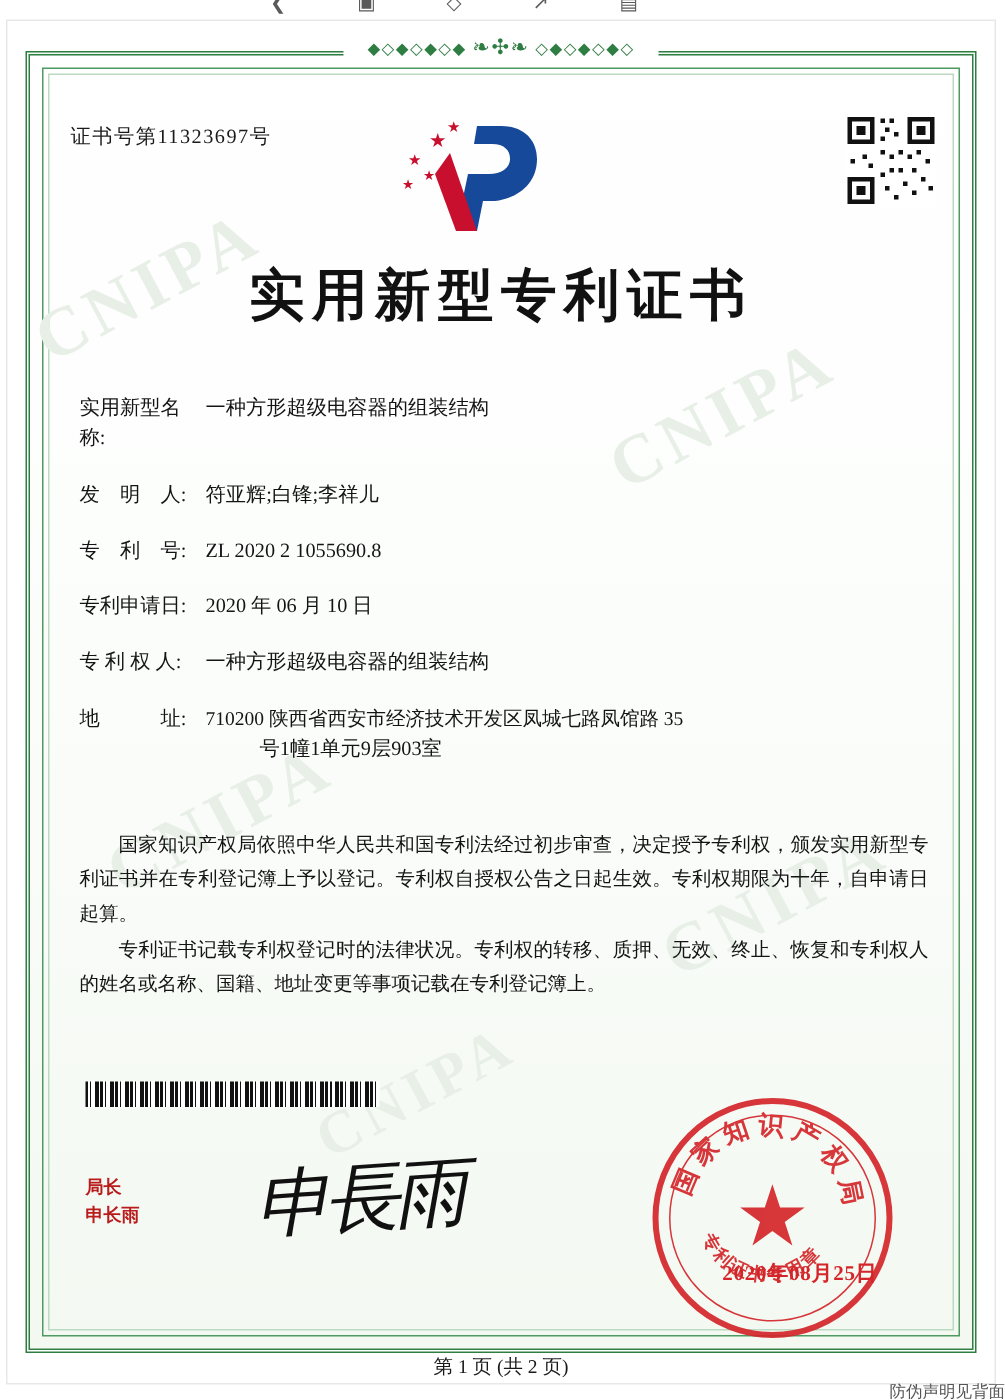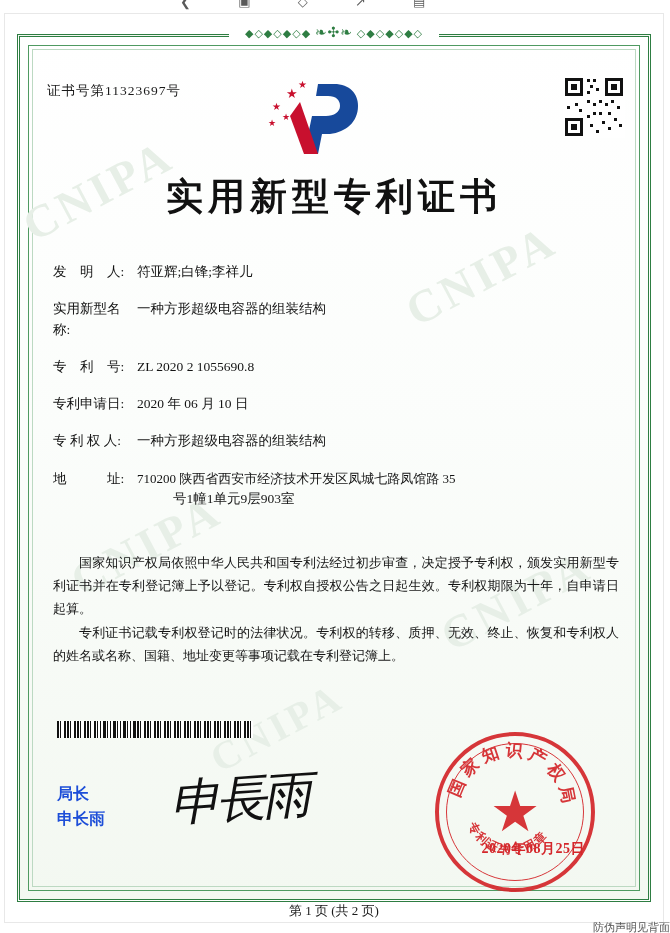--- a/index.html
+++ b/index.html
@@ -131,21 +131,21 @@
   .barcode{
     position:absolute;left:52px;top:707px;width:196px;height:17px;
     background:repeating-linear-gradient(90deg,
       #111 0px,#111 1.5px,#fff 1.5px,#fff 3px,
       #111 3px,#111 4px,#fff 4px,#fff 6.5px,
       #111 6.5px,#111 9px,#fff 9px,#fff 10px);
   }
 
   .sigblock{
     position:absolute;left:52px;top:768px;
-    font-size:16px;line-height:1.55;color:#1d4ed8;font-weight:bold;
+    font-size:12px;line-height:1.55;color:#b91c1c;font-weight:bold;
   }
   .signature{
     position:absolute;left:165px;top:752px;
     font-size:50px;color:#111;
     font-family:"Liberation Serif", serif;
     font-style:italic;
     letter-spacing:-4px;
     transform:rotate(-4deg);
   }
 
@@ -269,25 +269,25 @@
             <rect x="30" y="36" width="3" height="3"></rect>
         </g>
       </svg>
     </div>
 
     <div class="maintitle">实用新型专利证书</div>
 
     <div class="fields">
 
       <div class="row">
+        <span class="lbl">实用新型名称:</span><span class="val">一种方形超级电容器的组装结构</span>
+      </div>
+
+      <div class="row">
         <span class="lbl">发　明　人:</span><span class="val">符亚辉;白锋;李祥儿</span>
-      </div>
-
-      <div class="row">
-        <span class="lbl">实用新型名称:</span><span class="val">一种方形超级电容器的组装结构</span>
       </div>
 
       <div class="row">
         <span class="lbl">专　利　号:</span><span class="val">ZL 2020 2 1055690.8</span>
       </div>
 
       <div class="row">
         <span class="lbl">专利申请日:</span><span class="val">2020 年 06 月 10 日</span>
       </div>
 

